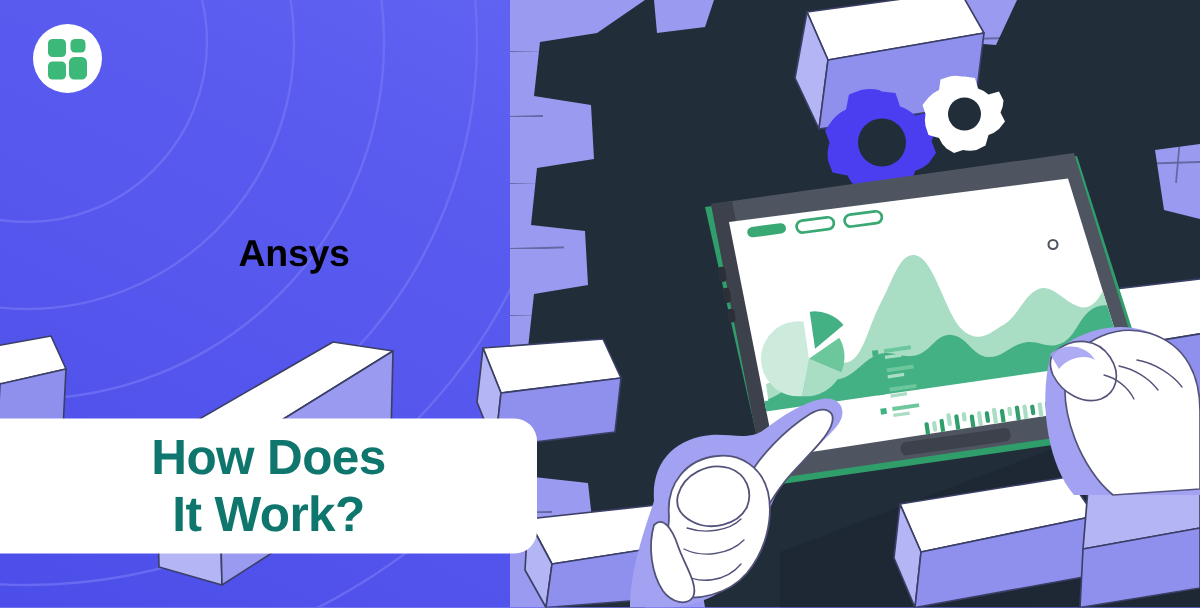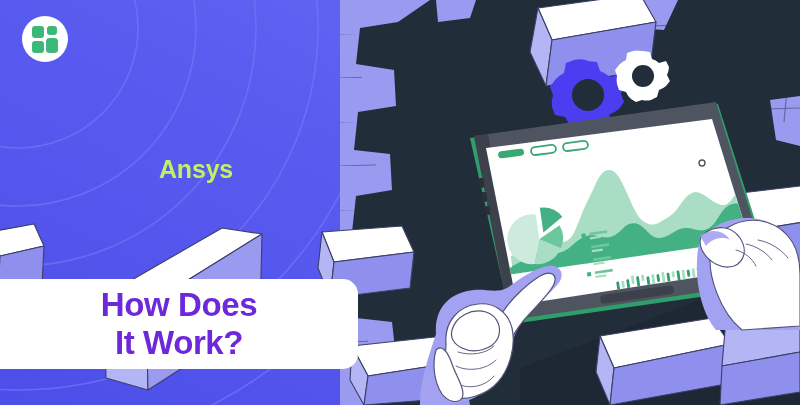--- a/index.html
+++ b/index.html
@@ -17,33 +17,33 @@
     border-radius:50%;background:#ffffff;
   }
   .brand-logo .tile{position:absolute;background:#3cb878;border-radius:3px;}
   .brand-logo .t1{left:10px;top:9.5px;width:11.5px;height:12.5px;}
   .brand-logo .t2{left:25px;top:9.5px;width:10px;height:9.5px;}
   .brand-logo .t3{left:10px;top:25px;width:11.5px;height:11.5px;}
   .brand-logo .t4{left:24px;top:22px;width:12px;height:14.5px;border-radius:3.5px;}
 
   .eyebrow{
     position:absolute;left:159px;top:157px;
-    font-size:25px;font-weight:bold;color:#bef264;
+    font-size:25px;font-weight:bold;color:#000000;
     letter-spacing:-0.2px;line-height:1;
   }
 
   .title-card{
     position:absolute;left:-40px;top:279px;width:398px;height:90px;
     background:#ffffff;border-radius:15px;
   }
   .title-card .title-text{
     position:absolute;left:40px;top:0;width:358px;height:90px;
     display:flex;align-items:center;justify-content:center;
     text-align:center;
-    color:#6d28d9;font-size:33px;font-weight:bold;line-height:1.14;
+    color:#0f766e;font-size:33px;font-weight:bold;line-height:1.14;
     letter-spacing:-0.4px;
     white-space:pre-line;
   }
 </style>
 </head>
 <body>
 
 <div id="stage">
 
   <svg class="layer" viewBox="0 0 800 405">

